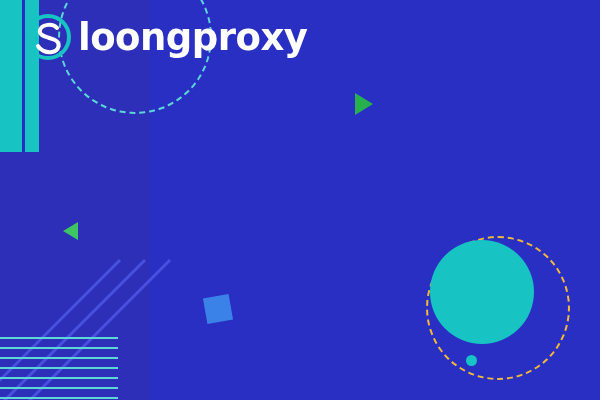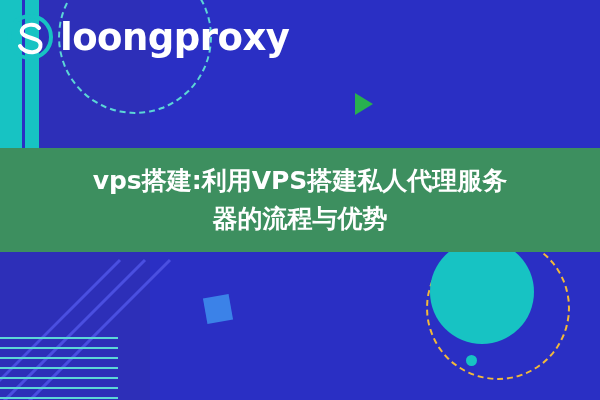--- a/index.html
+++ b/index.html
@@ -131,21 +131,21 @@
     top: 355px;
     width: 11px;
     height: 11px;
     background: #17c3c3;
     border-radius: 50%;
   }
 
   
   .logo {
     position: absolute;
-    left: 6px;
+    left: 24px;
     top: 9px;
     display: flex;
     align-items: center;
     height: 56px;
   }
   .logo-mark {
     width: 48px;
     height: 48px;
     flex: 0 0 48px;
   }
@@ -221,18 +221,14 @@
   <div class="dot-teal"></div>
 
   <div class="logo">
     <svg class="logo-mark" viewBox="0 0 48 48">
       <circle cx="24" cy="24" r="21" fill="none" stroke="#17c3c3" stroke-width="4"></circle>
       <path d="M33 15 C29 10, 18 11, 16 17 C14 23, 24 24, 31 27 C37 30, 35 38, 28 39 C22 40, 16 37, 14 33" fill="none" stroke="#ffffff" stroke-width="4" stroke-linecap="round"></path>
     </svg>
     <div class="logo-text">loongproxy</div>
   </div>
 
-  <div class="title-band">
-    <div class="title-line">vps搭建:利用VPS搭建私人代理服务</div>
-    <div class="title-line">器的流程与优势</div>
-  </div>
 
 </div>
 
 </body></html>

